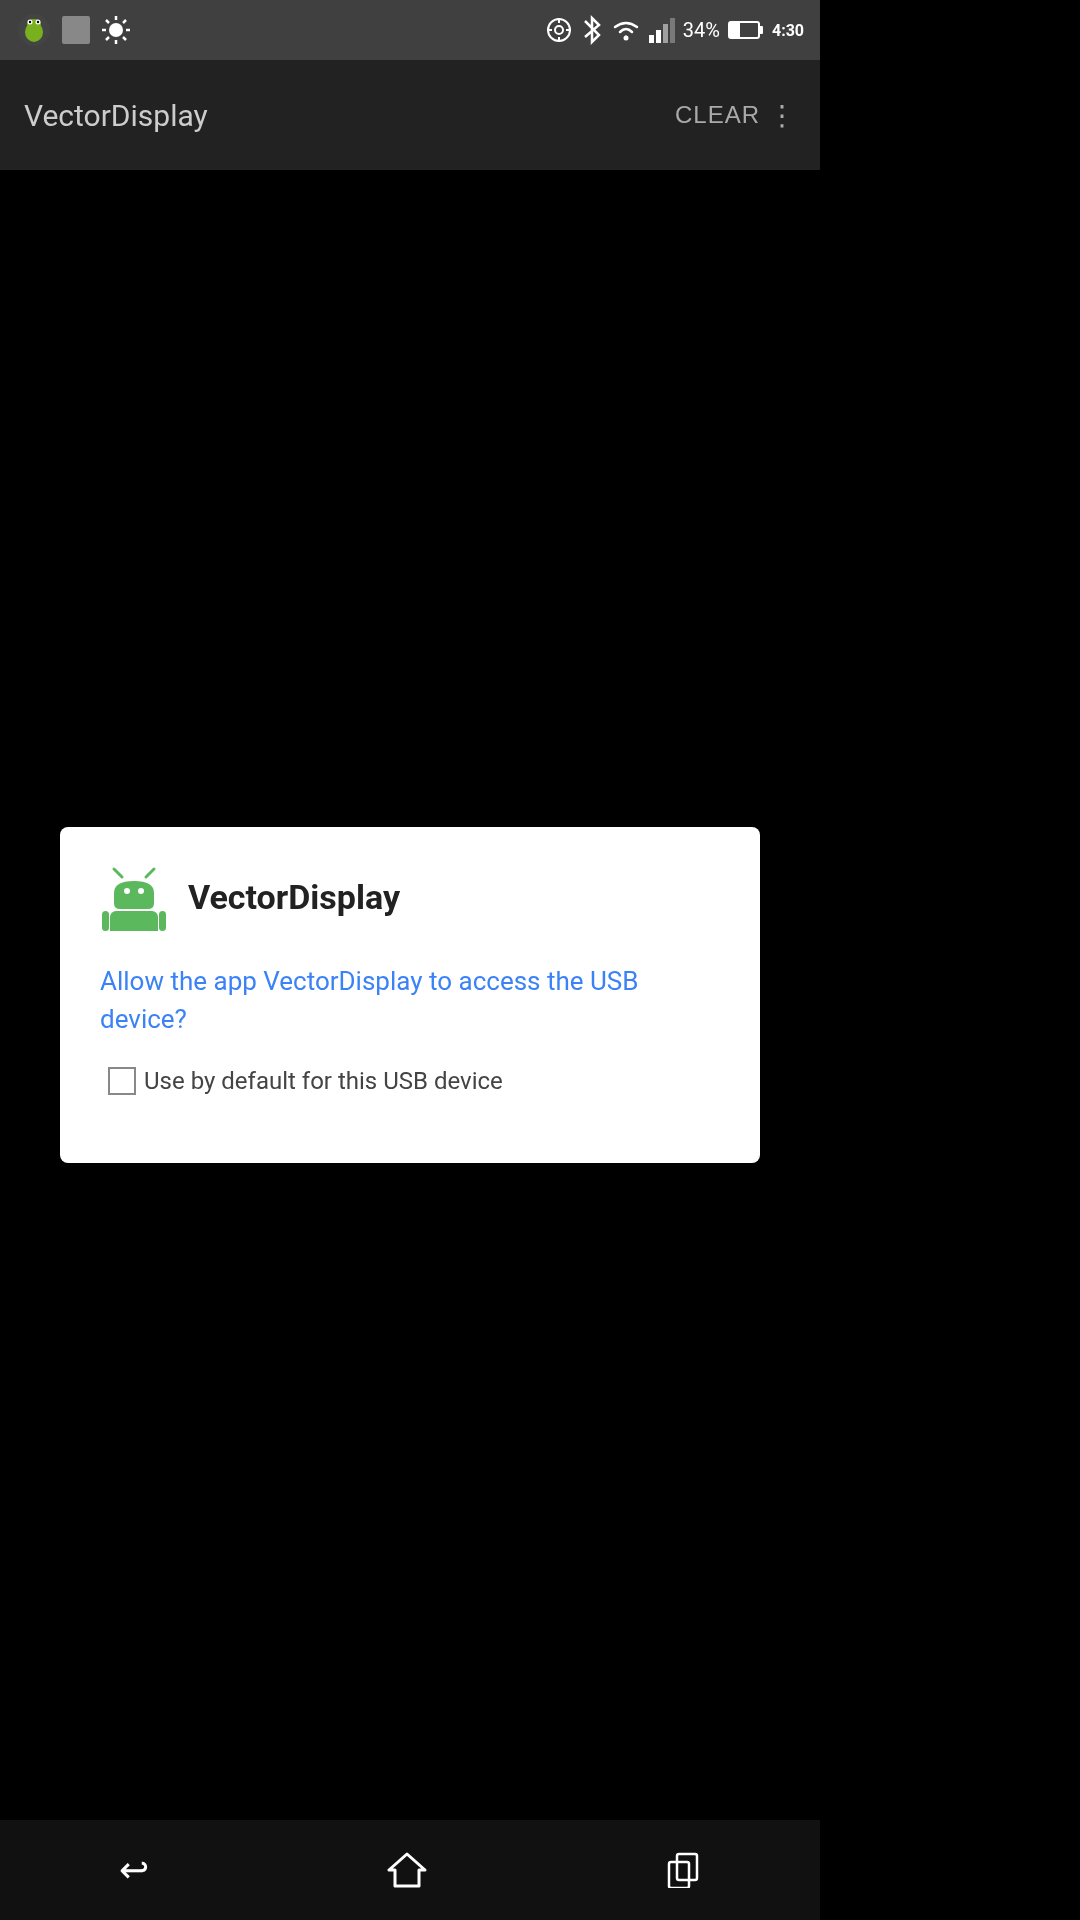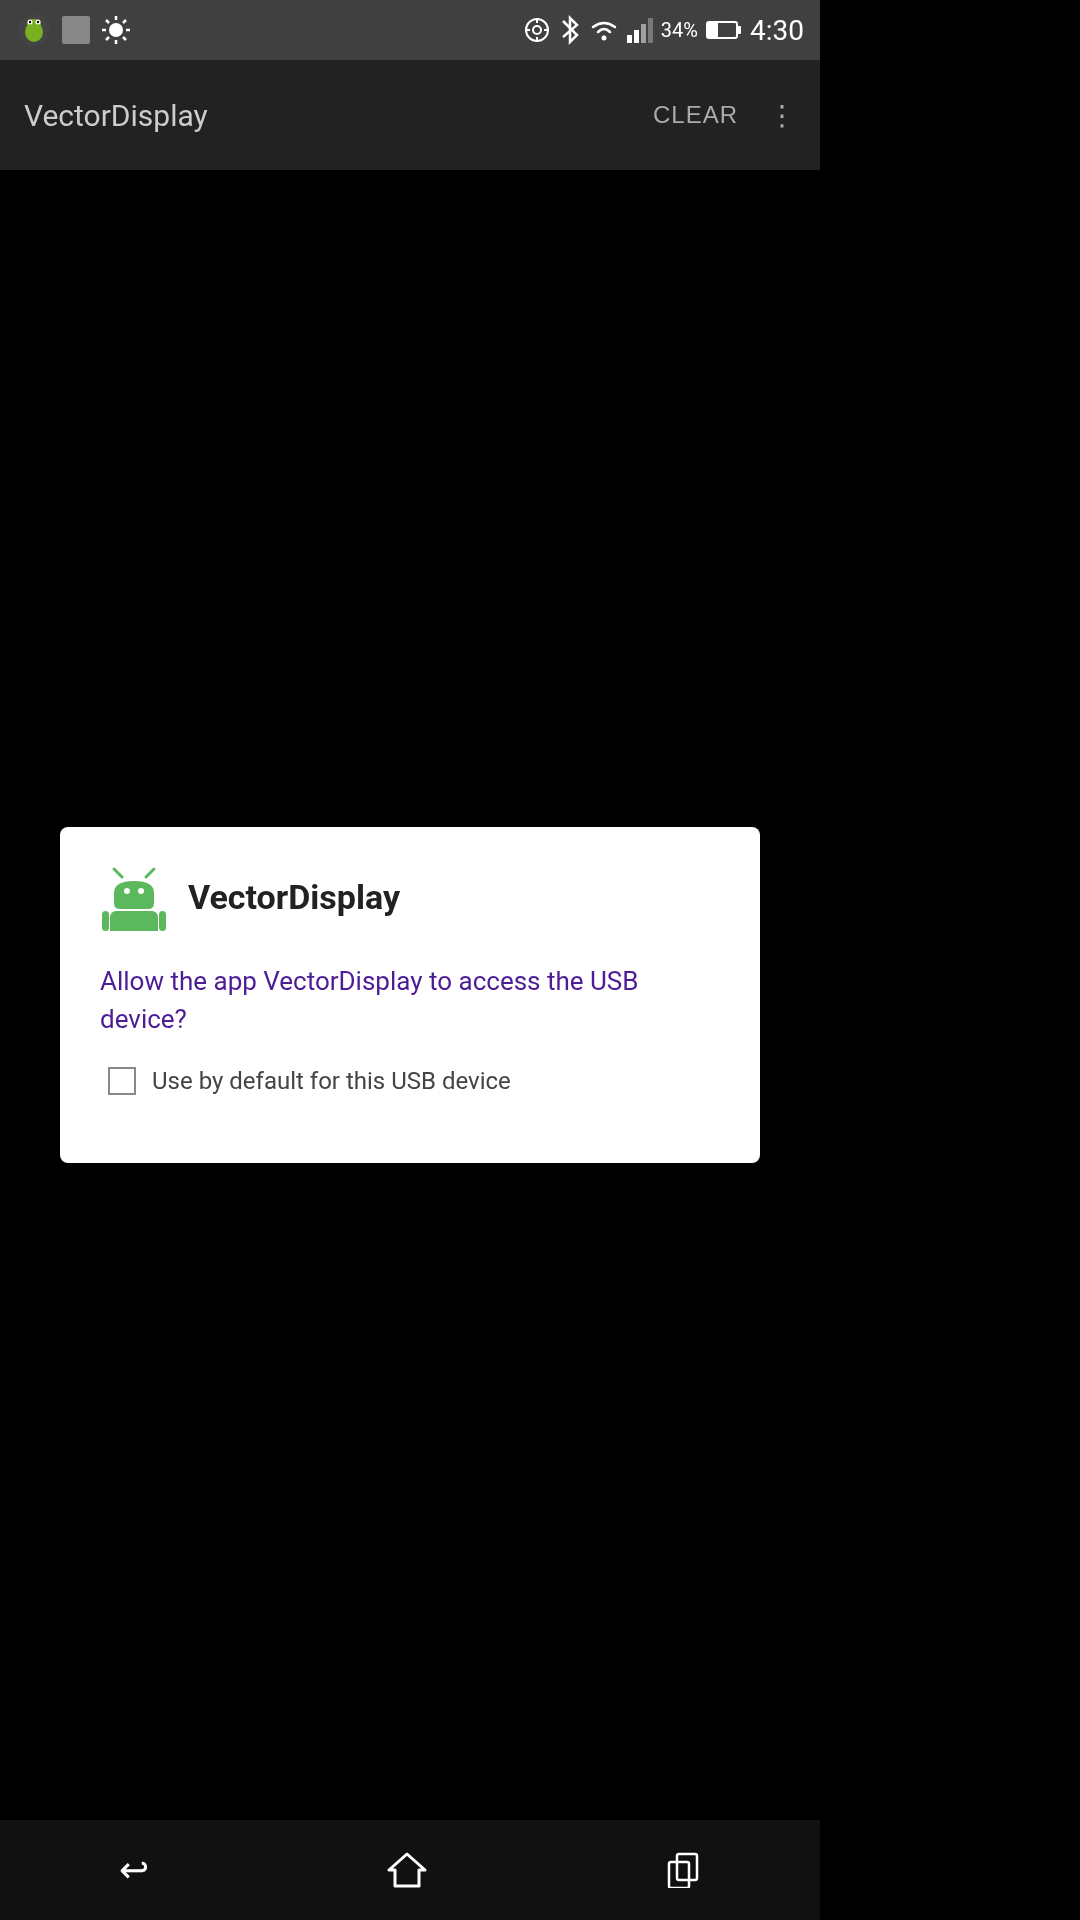--- a/index.html
+++ b/index.html
@@ -33,22 +33,22 @@
     .status-bar-right {
       display: flex;
       align-items: center;
       gap: 8px;
       color: #fff;
       font-size: 22px;
     }
 
     .time-text {
       color: #fff;
-      font-size: 28px;
-      font-weight: 400;
+      font-size: 16px;
+      font-weight: 700;
     }
 
     .battery-text {
       color: #fff;
       font-size: 20px;
     }
 
     
     .app-bar {
       width: 100%;
@@ -62,21 +62,21 @@
 
     .app-title {
       color: #ccc;
       font-size: 30px;
       font-weight: 400;
     }
 
     .app-bar-actions {
       display: flex;
       align-items: center;
-      gap: 30px;
+      gap: 8px;
     }
 
     .clear-btn {
       color: #aaa;
       font-size: 24px;
       font-weight: 500;
       background: none;
       border: none;
       cursor: pointer;
       letter-spacing: 1px;
@@ -131,29 +131,29 @@
     }
 
     .dialog-app-title {
       font-size: 34px;
       font-weight: 700;
       color: #222;
     }
 
     .dialog-message {
       font-size: 26px;
-      color: #4c1d95;
+      color: #3b82f6;
       line-height: 1.45;
       margin-bottom: 28px;
     }
 
     .dialog-checkbox-row {
       display: flex;
       align-items: center;
-      gap: 16px;
+      gap: 8px;
       margin-bottom: 40px;
       padding-left: 8px;
     }
 
     .dialog-checkbox {
       width: 28px;
       height: 28px;
       border: 2px solid #888;
       background: #fff;
       flex-shrink: 0;

